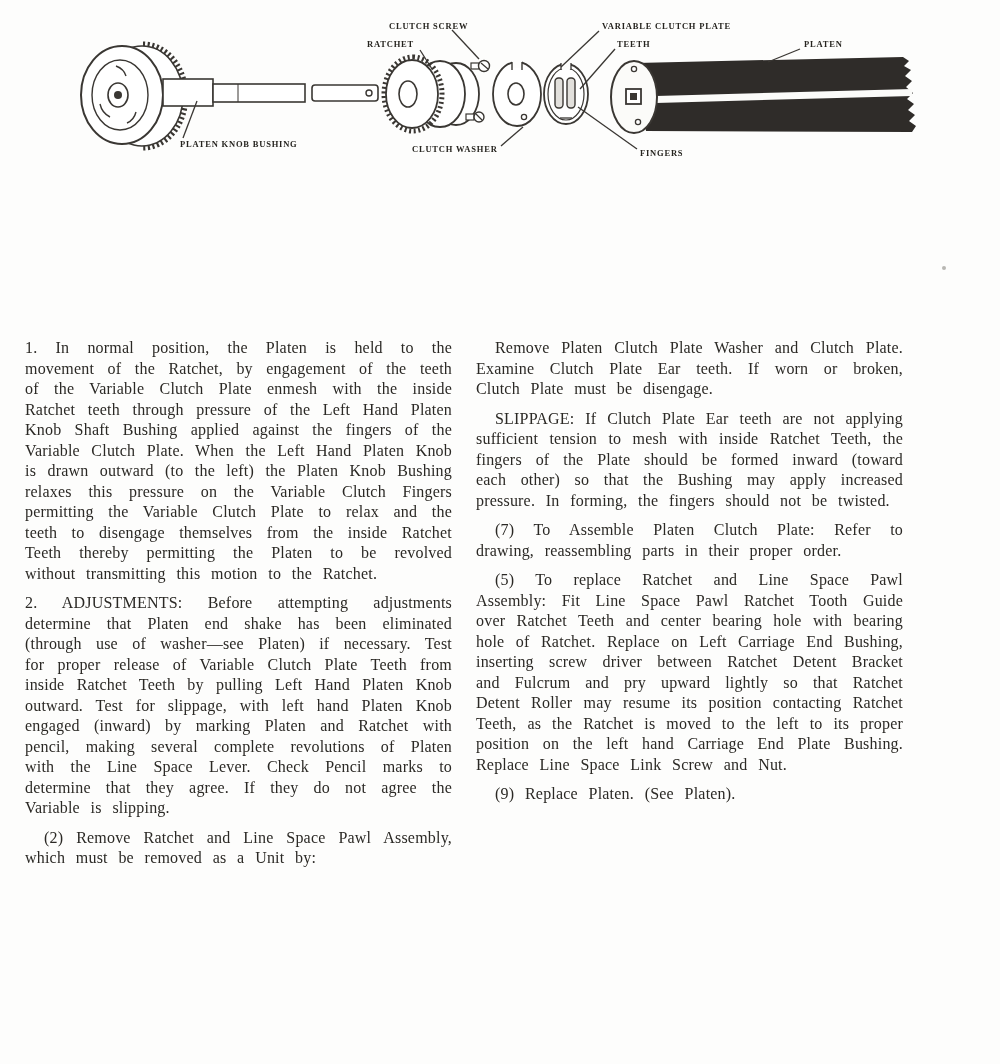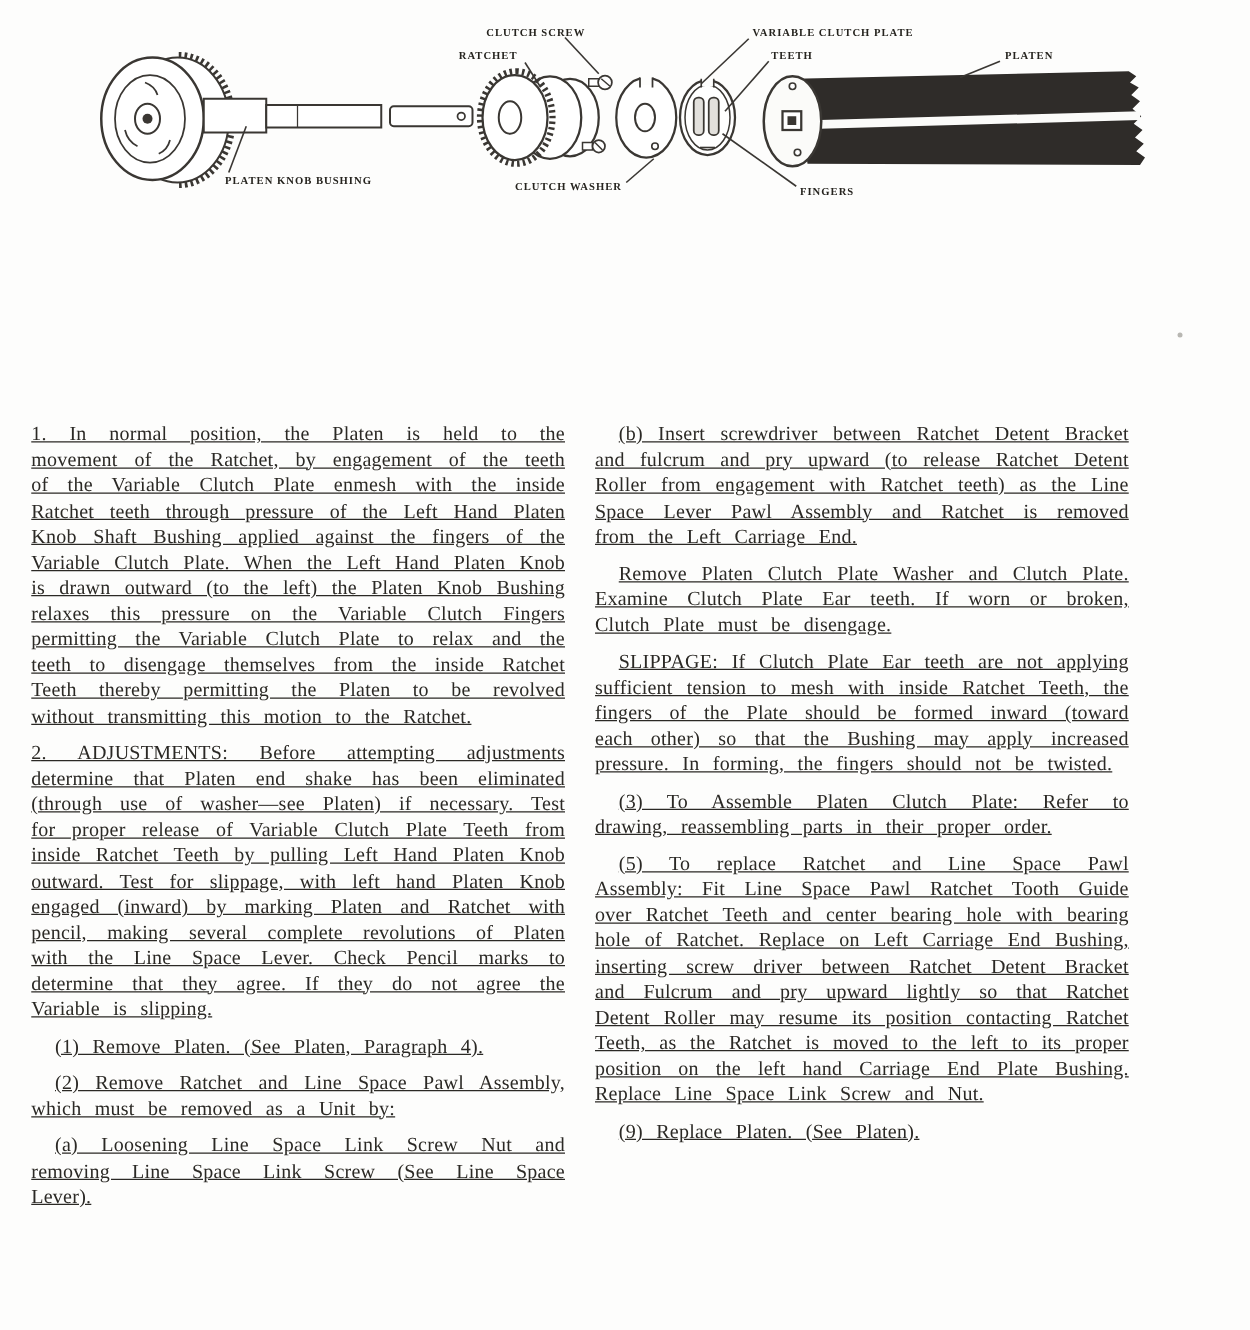--- a/index.html
+++ b/index.html
@@ -20,21 +20,20 @@
     display:flex;gap:24px;padding:0 25px;margin-top:28px;
   }
   .col{
     width:463px;
     text-align:justify;
     font-size:16px;
     line-height:20.5px;
     word-spacing:6.5px;
     letter-spacing:0.2px;
     color:#2b2925;
-    text-decoration:underline;
   }
   .para{margin:0 0 9px 0;}
   .para.indent{text-indent:19px;}
   .para.bold{font-weight:700;}
 </style>
 </head>
 <body>
 
 <div class="page">
 
@@ -129,27 +128,24 @@
     <text x="804" y="47">PLATEN</text>
     <text x="640" y="156">FINGERS</text>
 
     <circle cx="944" cy="268" r="2" fill="#9a9893" opacity="0.7"></circle>
   </svg>
 
   <div class="columns">
     <div class="col">
         <p class="para">1. In normal position, the Platen is held to the movement of the Ratchet, by engagement of the teeth of the Variable Clutch Plate enmesh with the inside Ratchet teeth through pressure of the Left Hand Platen Knob Shaft Bushing applied against the fingers of the Variable Clutch Plate. When the Left Hand Platen Knob is drawn outward (to the left) the Platen Knob Bushing relaxes this pressure on the Variable Clutch Fingers permitting the Variable Clutch Plate to relax and the teeth to disengage themselves from the inside Ratchet Teeth thereby permitting the Platen to be revolved without transmitting this motion to the Ratchet.</p>
         <p class="para">2. ADJUSTMENTS: Before attempting adjustments determine that Platen end shake has been eliminated (through use of washer—see Platen) if necessary. Test for proper release of Variable Clutch Plate Teeth from inside Ratchet Teeth by pulling Left Hand Platen Knob outward. Test for slippage, with left hand Platen Knob engaged (inward) by marking Platen and Ratchet with pencil, making several complete revolutions of Platen with the Line Space Lever. Check Pencil marks to determine that they agree. If they do not agree the Variable is slipping.</p>
-        <p class="para indent">(1) Remove Platen. (See Platen, Paragraph 4).</p>
         <p class="para indent">(2) Remove Ratchet and Line Space Pawl Assembly, which must be removed as a Unit by:</p>
-        <p class="para indent">(a) Loosening Line Space Link Screw Nut and removing Line Space Link Screw (See Line Space Lever).</p>
       </div>
     <div class="col">
-        <p class="para indent">(b) Insert screwdriver between Ratchet Detent Bracket and fulcrum and pry upward (to release Ratchet Detent Roller from engagement with Ratchet teeth) as the Line Space Lever Pawl Assembly and Ratchet is removed from the Left Carriage End.</p>
         <p class="para indent">Remove Platen Clutch Plate Washer and Clutch Plate. Examine Clutch Plate Ear teeth. If worn or broken, Clutch Plate must be disengage.</p>
         <p class="para indent">SLIPPAGE: If Clutch Plate Ear teeth are not applying sufficient tension to mesh with inside Ratchet Teeth, the fingers of the Plate should be formed inward (toward each other) so that the Bushing may apply increased pressure. In forming, the fingers should not be twisted.</p>
-        <p class="para indent">(3) To Assemble Platen Clutch Plate: Refer to drawing, reassembling parts in their proper order.</p>
+        <p class="para indent">(7) To Assemble Platen Clutch Plate: Refer to drawing, reassembling parts in their proper order.</p>
         <p class="para indent">(5) To replace Ratchet and Line Space Pawl Assembly: Fit Line Space Pawl Ratchet Tooth Guide over Ratchet Teeth and center bearing hole with bearing hole of Ratchet. Replace on Left Carriage End Bushing, inserting screw driver between Ratchet Detent Bracket and Fulcrum and pry upward lightly so that Ratchet Detent Roller may resume its position contacting Ratchet Teeth, as the Ratchet is moved to the left to its proper position on the left hand Carriage End Plate Bushing. Replace Line Space Link Screw and Nut.</p>
         <p class="para indent">(9) Replace Platen. (See Platen).</p>
       </div>
   </div>
 
 </div>
 
 </body></html>

